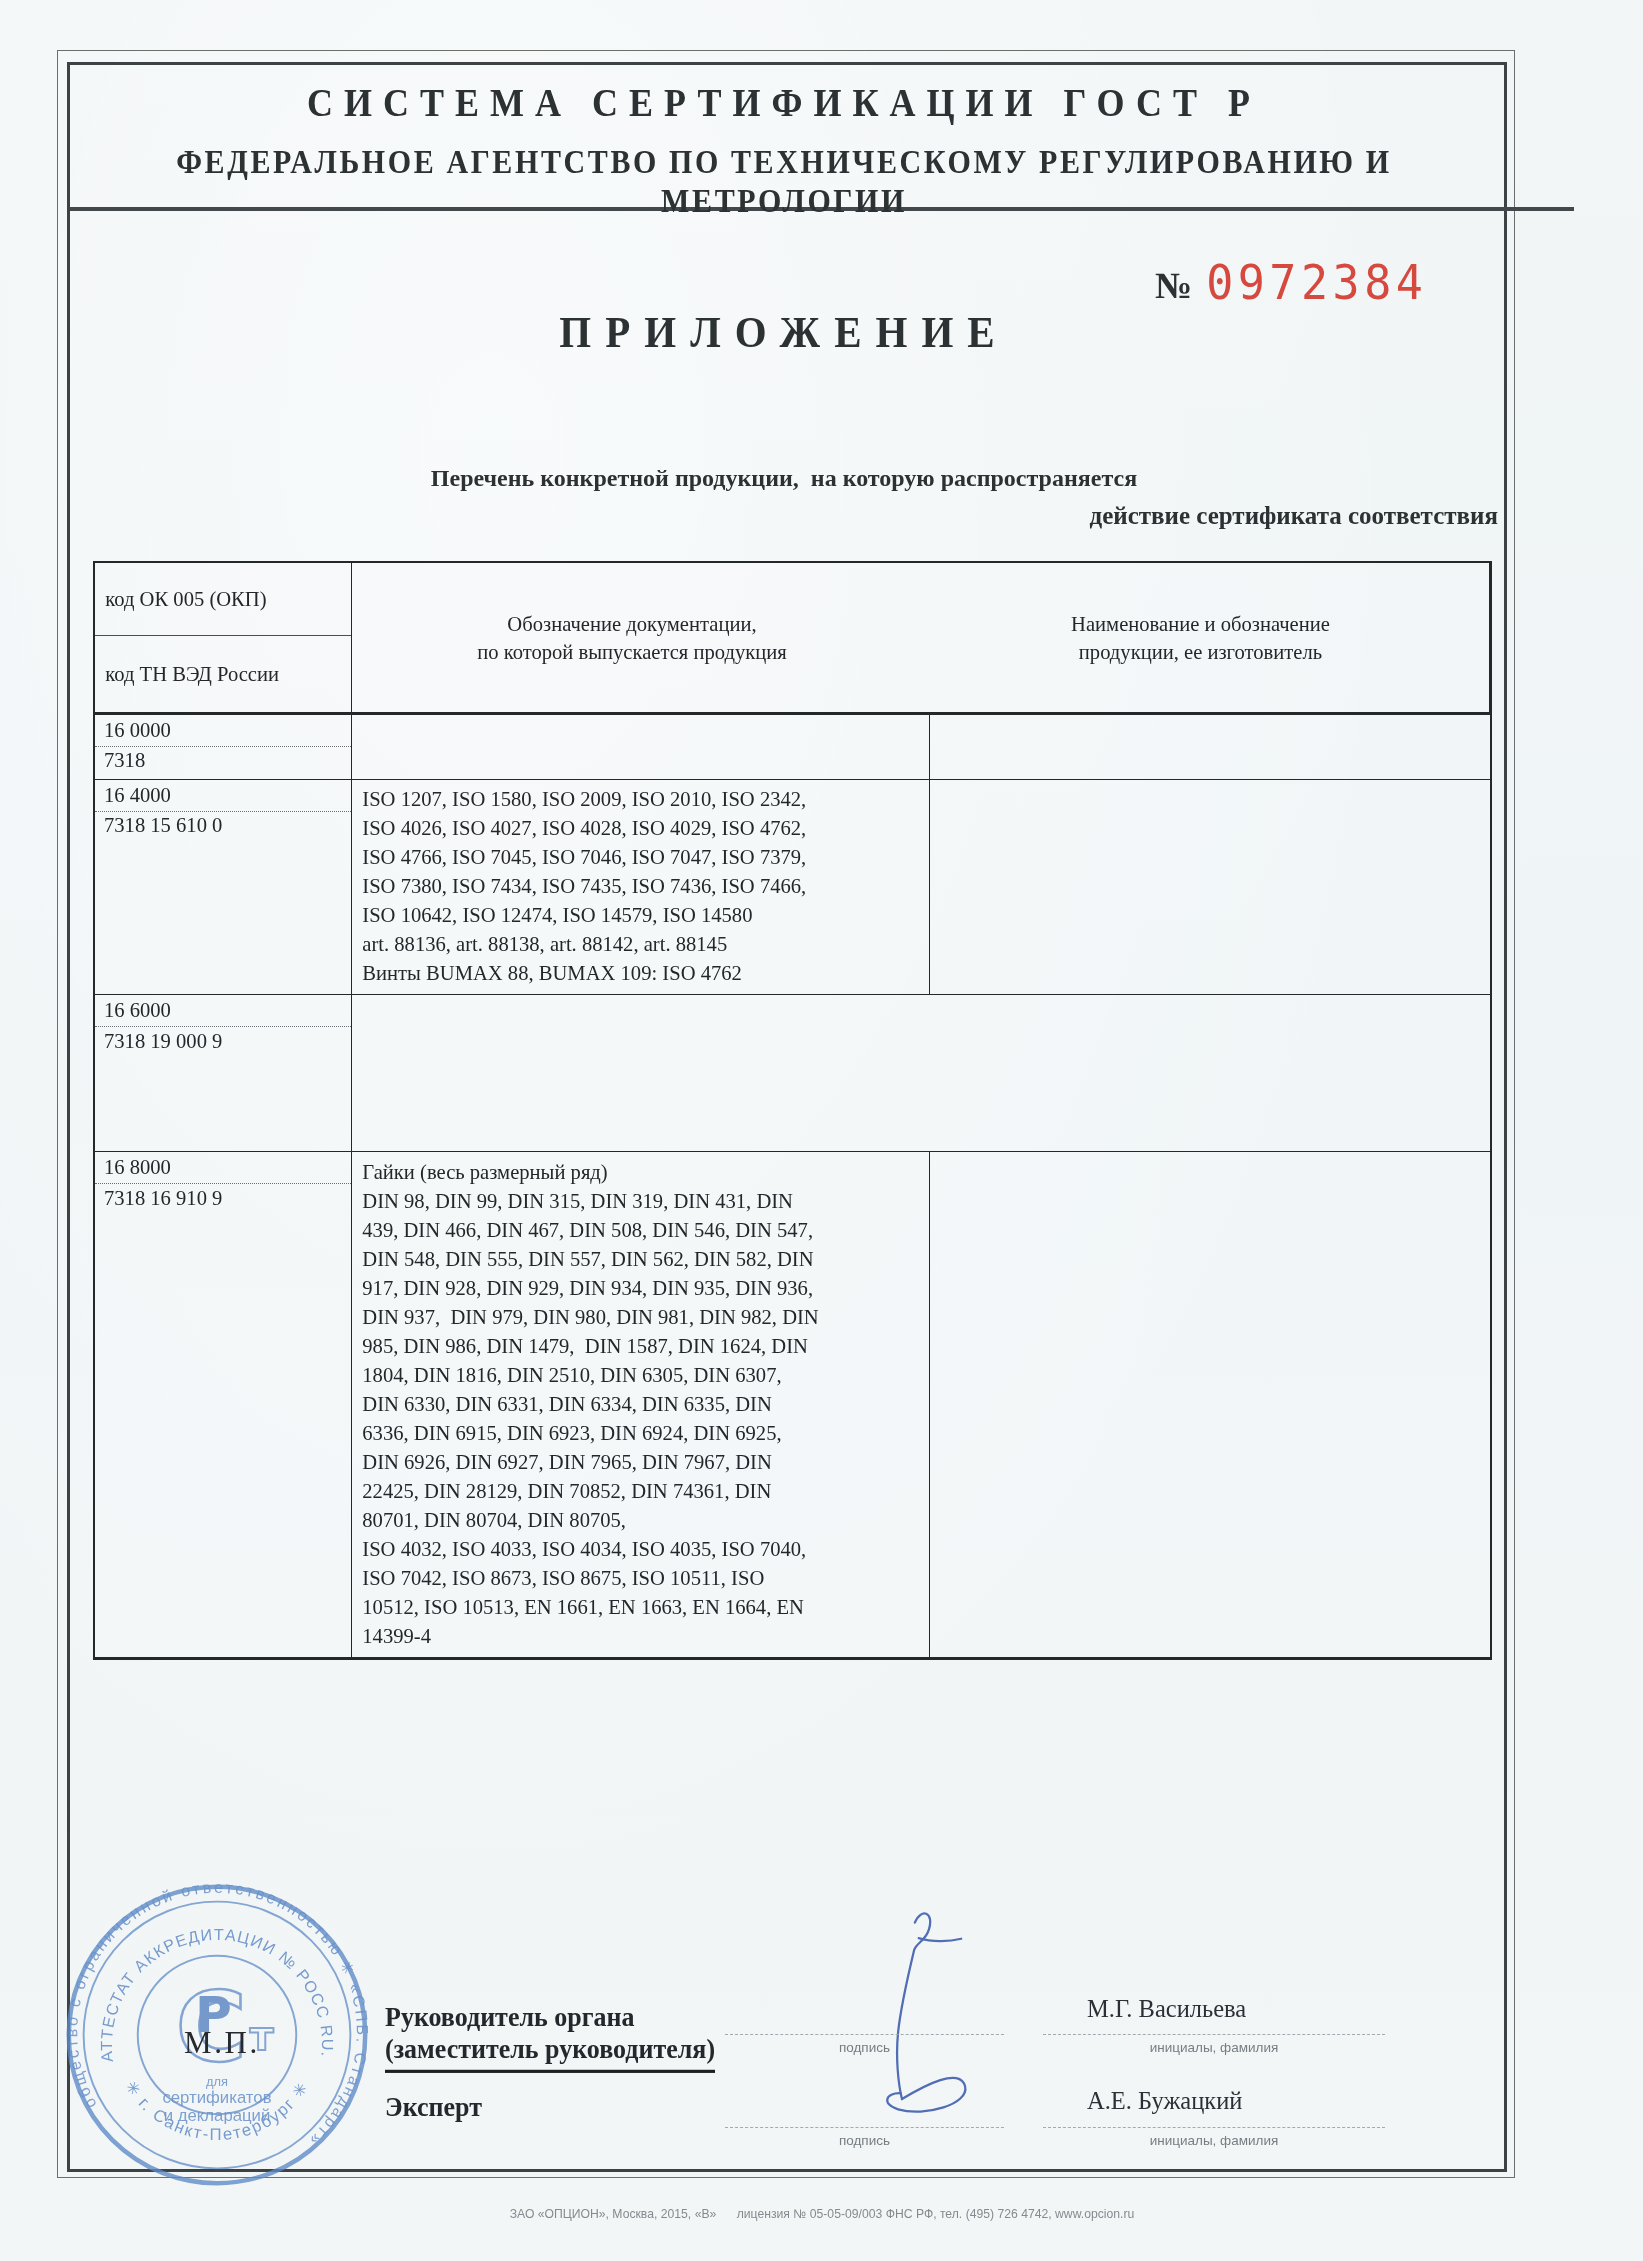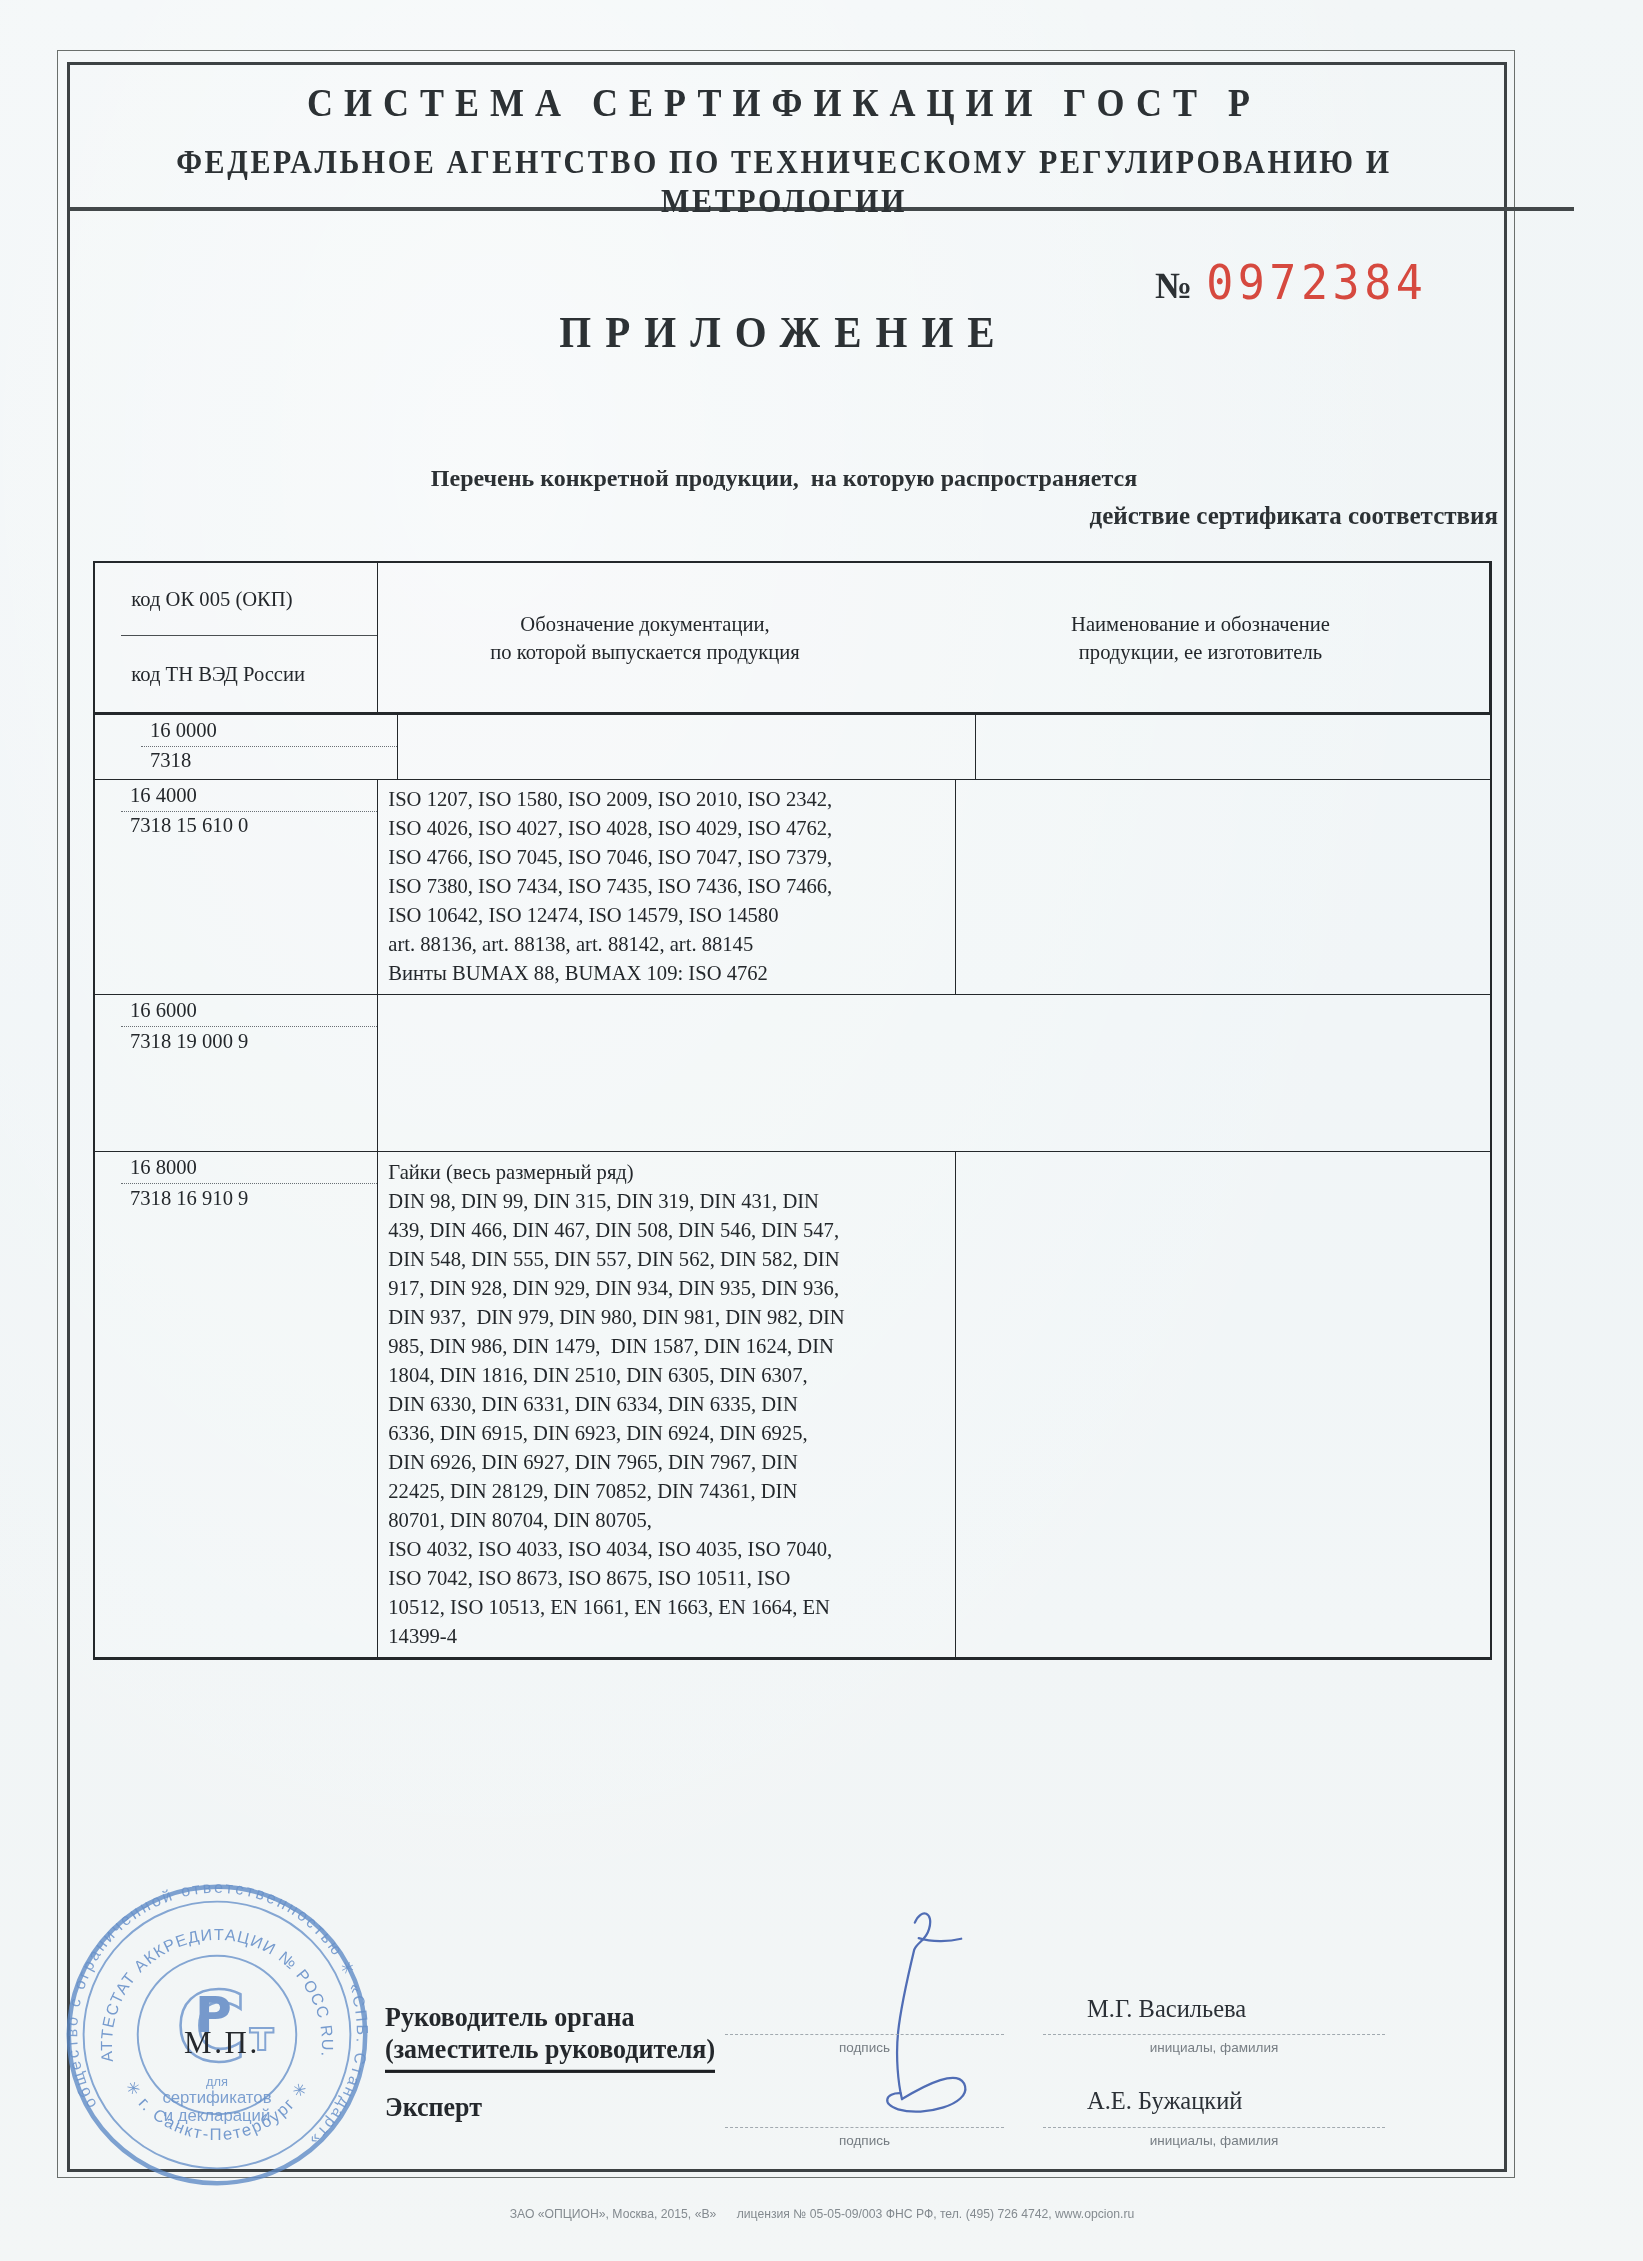--- a/index.html
+++ b/index.html
@@ -32,33 +32,33 @@
       font-size:41px;font-weight:bold;letter-spacing:14px;color:#2c3134;transform:scaleY(1.1);}
   .certline{position:absolute;left:70px;top:389px;width:1428px;text-align:center;font-size:26px;color:#2c3134;}
   .certline .certnum{display:inline-block;padding:0 13px 1.3px 15.4px;border-bottom:1.9px solid #888e92;margin-left:6.4px;}
   .sub1{position:absolute;left:70px;top:465px;width:1428px;text-align:center;
       font-size:24px;font-weight:bold;white-space:pre;color:#2c3134;}
   .sub2{position:absolute;left:70px;top:502px;width:1428px;text-align:right;
       font-size:25px;font-weight:bold;white-space:pre;color:#2c3134;}
   
   .ctable{position:absolute;left:93px;top:561px;width:1395px;border:2.6px solid #24282b;
       border-bottom:3.9px solid #24282b;background:rgba(255,255,255,.12);}
-  .tr{display:flex;margin-left:26px;}
+  .tr{display:flex;}
   .td{box-sizing:border-box;}
   .c1{width:257px;border-right:1.9px solid #24282b;}
   .c2{width:578px;border-right:1.9px solid #24282b;}
   .c3{flex:1;}
   .thead{border-bottom:3.9px solid #24282b;}
   .thead .tr{height:149px;}
   .h-c1-top,.h-c1-bot{display:flex;align-items:center;padding-left:10.3px;font-size:20.6px;}
   .h-c1-top{height:72px;border-bottom:1.3px solid #4a4f52;}
   .h-c1-bot{height:76px;}
   .h-center{display:flex;align-items:center;justify-content:center;text-align:center;
       font-size:20.6px;line-height:28px;white-space:pre-line;height:100%;}
-  .row1 .tr{min-height:64px;padding-left:20px;}
+  .row1 .tr{min-height:64px;}
   .row2 .tr{min-height:200px;}
   .row3 .tr{min-height:156px;}
   .row4 .tr{min-height:487px;}
   .tbody-row{border-bottom:1.9px solid #24282b;}
   .tbody-row:last-child{border-bottom:none;}
   .codecell{padding:3.9px 6.4px 0 6.4px;font-size:20.6px;}
   .okp{display:block;padding-left:2.6px;}
   .dots{border:none;border-top:1.9px dotted #6a7075;margin:3.9px -6.4px 2.6px -6.4px;}
   .tnved{display:block;padding-left:2.6px;}
   .namecell{padding:5.1px 9px 6.4px 10.3px;font-size:20.6px;line-height:29px;white-space:pre-wrap;}

